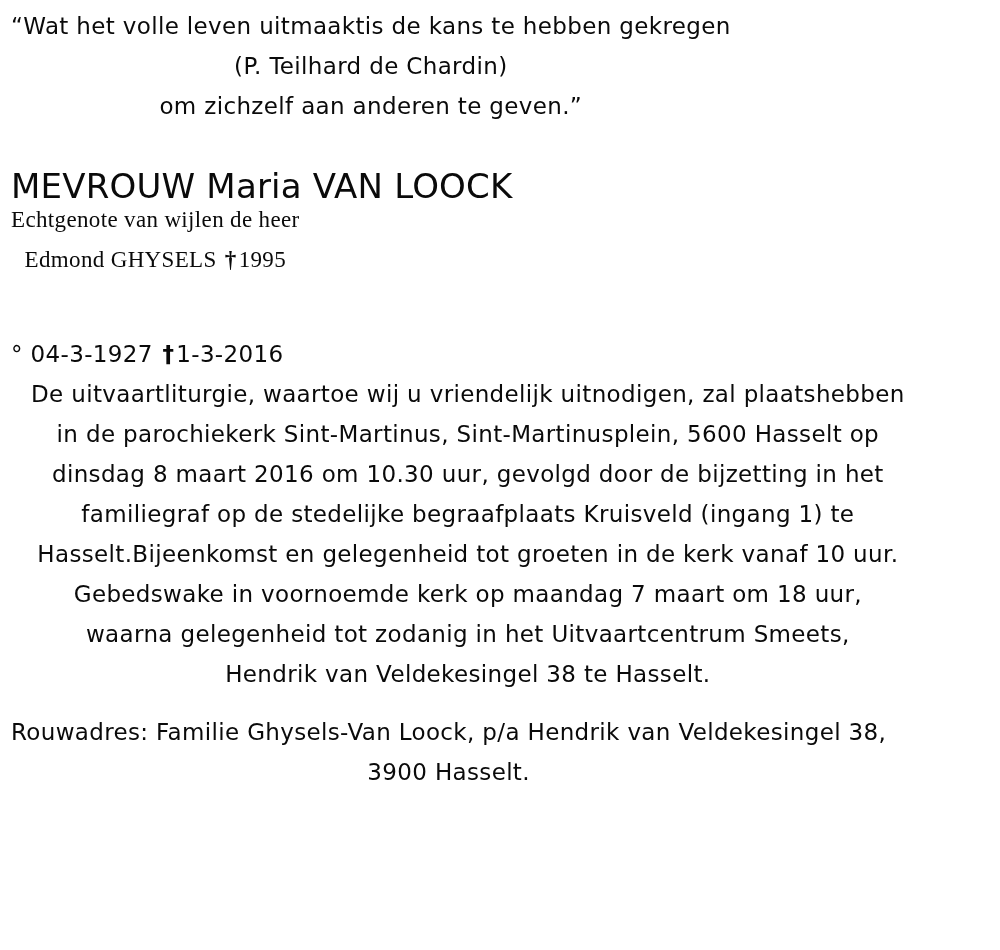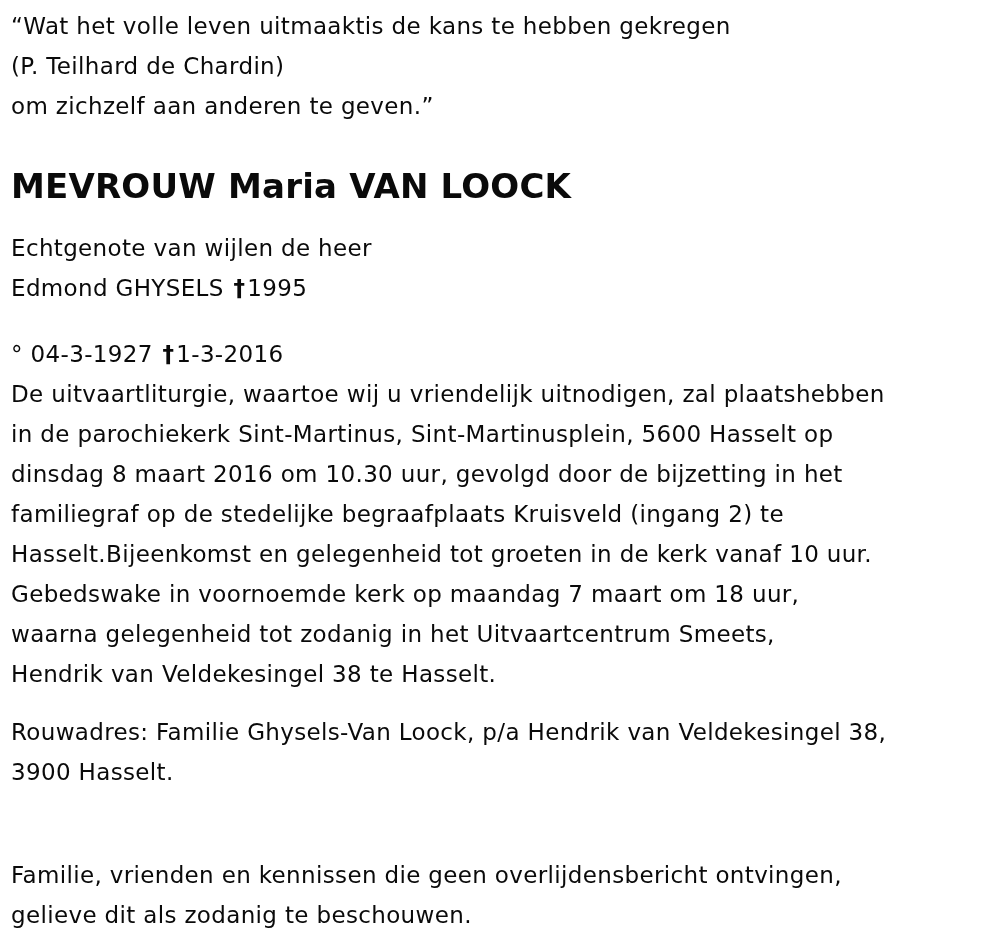--- a/index.html
+++ b/index.html
@@ -11,46 +11,47 @@
       width: 1000px;
       height: 950px;
       overflow: hidden;
       color: #0a0a0a;
       font-family: "DejaVu Sans", sans-serif;
     }
     .page {
       position: relative;
       width: 840px;
       height: 950px;
+      text-align: center;
     }
     .block {
       position: absolute;
       left: 11px;
       margin: 0;
     }
     .line {
       display: block;
       white-space: nowrap;
       font-size: 23px;
       line-height: 40px;
       letter-spacing: 0.35px;
       font-weight: normal;
     }
     .quote { top: 6px; }
     .name {
       top: 164px;
       font-size: 34px;
       line-height: 44px;
-      font-weight: bold;
+      font-weight: normal;
       letter-spacing: 0.2px;
       white-space: nowrap;
     }
-    .spouse { top: 228px; }
+    .spouse { top: 200px; font-family: Liberation Serif, serif; }
     .dates { top: 334px; }
-    .body-text { top: 374px; }
+    .body-text { top: 374px; margin-left: 20px; }
     .address { top: 712px; }
     .notice { top: 855px; }
     .cross {
       display: inline-block;
       font-weight: bold;
       margin: 0 2px;
     }
   </style>
 </head>
 <body>
@@ -71,30 +72,26 @@
   </div>
 
   <div class="block dates">
     <span class="line"><span>°</span> <span>04-3-1927</span> <span class="cross">†</span><span>1-3-2016</span></span>
   </div>
 
   <div class="block body-text">
     <span class="line">De uitvaartliturgie, waartoe wij u vriendelijk uitnodigen, zal plaatshebben</span>
     <span class="line">in de parochiekerk Sint-Martinus, Sint-Martinusplein, 5600 Hasselt op</span>
     <span class="line">dinsdag 8 maart 2016 om 10.30 uur, gevolgd door de bijzetting in het</span>
-    <span class="line">familiegraf op de stedelijke begraafplaats Kruisveld (ingang 2) te</span>
+    <span class="line">familiegraf op de stedelijke begraafplaats Kruisveld (ingang 1) te</span>
     <span class="line">Hasselt.Bijeenkomst en gelegenheid tot groeten in de kerk vanaf 10 uur.</span>
     <span class="line">Gebedswake in voornoemde kerk op maandag 7 maart om 18 uur,</span>
     <span class="line">waarna gelegenheid tot zodanig in het Uitvaartcentrum Smeets,</span>
     <span class="line">Hendrik van Veldekesingel 38 te Hasselt.</span>
   </div>
 
   <div class="block address">
     <span class="line">Rouwadres: Familie Ghysels-Van Loock, p/a Hendrik van Veldekesingel 38,</span>
     <span class="line">3900 Hasselt.</span>
   </div>
 
-  <div class="block notice">
-    <span class="line">Familie, vrienden en kennissen die geen overlijdensbericht ontvingen,</span>
-    <span class="line">gelieve dit als zodanig te beschouwen.</span>
-  </div>
 
 </div>
 
 </body></html>

